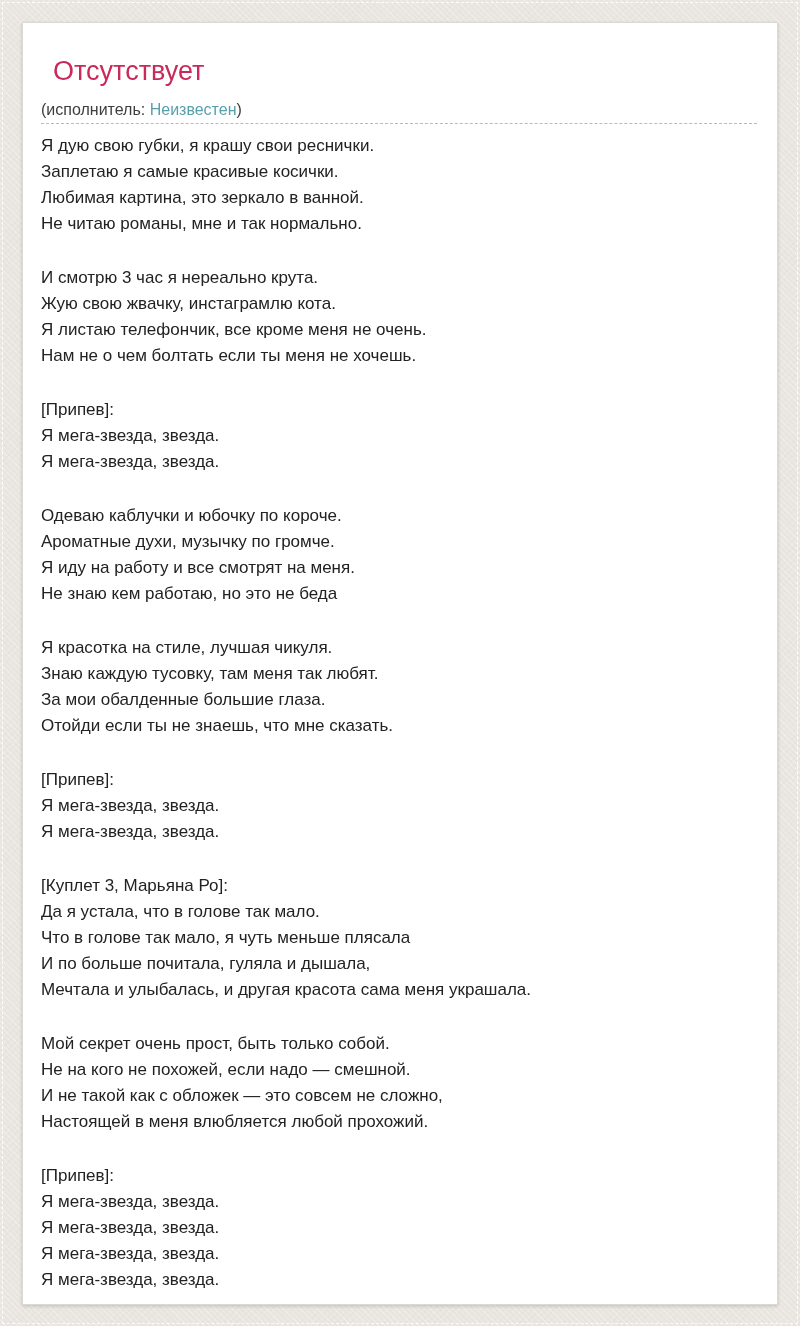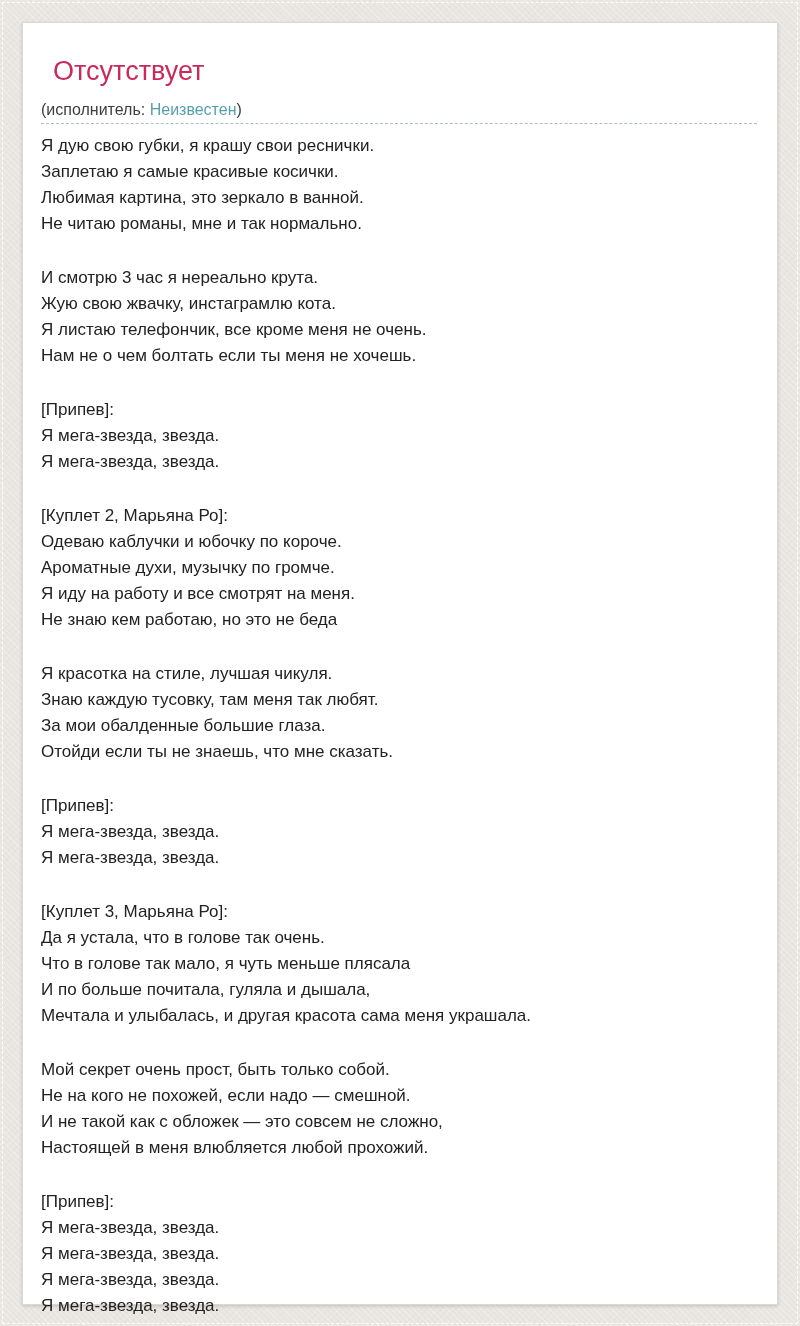--- a/index.html
+++ b/index.html
@@ -100,40 +100,39 @@
         <div class="lyr-line">Жую свою жвачку, инстаграмлю кота.</div>
         <div class="lyr-line">Я листаю телефончик, все кроме меня не очень.</div>
         <div class="lyr-line">Нам не о чем болтать если ты меня не хочешь.</div>
       </div>
       <div class="stanza">
         <div class="lyr-line">[Припев]:</div>
         <div class="lyr-line">Я мега-звезда, звезда.</div>
         <div class="lyr-line">Я мега-звезда, звезда.</div>
       </div>
       <div class="stanza">
-        <div class="lyr-line">[Куплет 2, Марьяна Ро]:</div>
         <div class="lyr-line">Одеваю каблучки и юбочку по короче.</div>
         <div class="lyr-line">Ароматные духи, музычку по громче.</div>
         <div class="lyr-line">Я иду на работу и все смотрят на меня.</div>
         <div class="lyr-line">Не знаю кем работаю, но это не беда</div>
       </div>
       <div class="stanza">
         <div class="lyr-line">Я красотка на стиле, лучшая чикуля.</div>
         <div class="lyr-line">Знаю каждую тусовку, там меня так любят.</div>
         <div class="lyr-line">За мои обалденные большие глаза.</div>
         <div class="lyr-line">Отойди если ты не знаешь, что мне сказать.</div>
       </div>
       <div class="stanza">
         <div class="lyr-line">[Припев]:</div>
         <div class="lyr-line">Я мега-звезда, звезда.</div>
         <div class="lyr-line">Я мега-звезда, звезда.</div>
       </div>
       <div class="stanza">
         <div class="lyr-line">[Куплет 3, Марьяна Ро]:</div>
-        <div class="lyr-line">Да я устала, что в голове так очень.</div>
+        <div class="lyr-line">Да я устала, что в голове так мало.</div>
         <div class="lyr-line">Что в голове так мало, я чуть меньше плясала</div>
         <div class="lyr-line">И по больше почитала, гуляла и дышала,</div>
         <div class="lyr-line">Мечтала и улыбалась, и другая красота сама меня украшала.</div>
       </div>
       <div class="stanza">
         <div class="lyr-line">Мой секрет очень прост, быть только собой.</div>
         <div class="lyr-line">Не на кого не похожей, если надо — смешной.</div>
         <div class="lyr-line">И не такой как с обложек — это совсем не сложно,</div>
         <div class="lyr-line">Настоящей в меня влюбляется любой прохожий.</div>
       </div>

